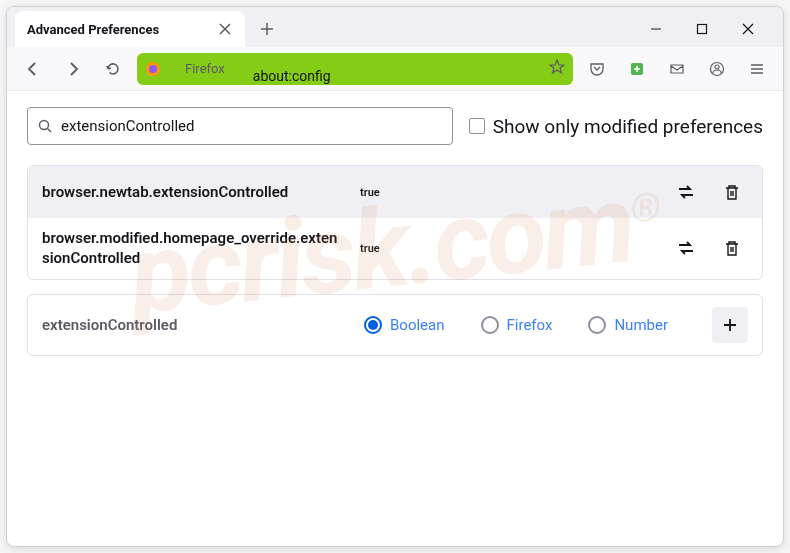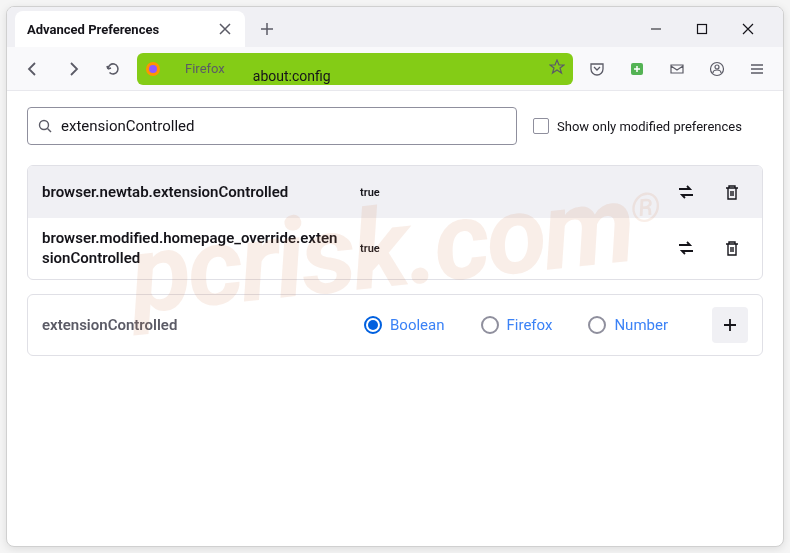--- a/index.html
+++ b/index.html
@@ -21,21 +21,21 @@
     .ff-icon { width: 16px; height: 16px; }
     .addr-label { font-size: 13px; color: #5b5b66; }
     .addr-url { font-size: 14px; color: #15141a; margin-left: 4px; margin-top: 15px; }
     .star-icon { margin-left: auto; }
     
     .content { padding: 16px 20px; background: white; position: relative; }
     
     .search-row { display: flex; align-items: center; gap: 16px; margin-bottom: 20px; }
     .search-box { flex: 1; display: flex; align-items: center; height: 38px; border: 1px solid #8f8f9d; border-radius: 4px; padding: 0 10px; gap: 8px; max-width: 490px; }
     .search-input { border: none; outline: none; font-size: 15px; flex: 1; color: #15141a; }
-    .checkbox-row { display: flex; align-items: center; gap: 8px; font-size: 13px; color: #15141a; }
+    .checkbox-row { display: flex; align-items: center; gap: 8px; font-size: 19px; color: #15141a; }
     .checkbox { width: 16px; height: 16px; border: 1.5px solid #8f8f9d; border-radius: 2px; }
     
     .prefs-container { border: 1px solid #e0e0e6; border-radius: 6px; overflow: hidden; }
     .pref-row { display: flex; align-items: center; min-height: 44px; padding: 10px 14px; gap: 18px; }
     .pref-row.striped { background: #f0f0f4; }
     .pref-name { font-size: 15px; font-weight: 600; color: #15141a; width: 300px; word-break: break-all; line-height: 1.35; }
     .pref-value { font-size: 11px; font-weight: 600; color: #15141a; flex: 1; }
     .pref-actions { display: flex; gap: 14px; }
     .action-btn { width: 32px; height: 32px; display: flex; align-items: center; justify-content: center; cursor: pointer; border-radius: 4px; }
     

